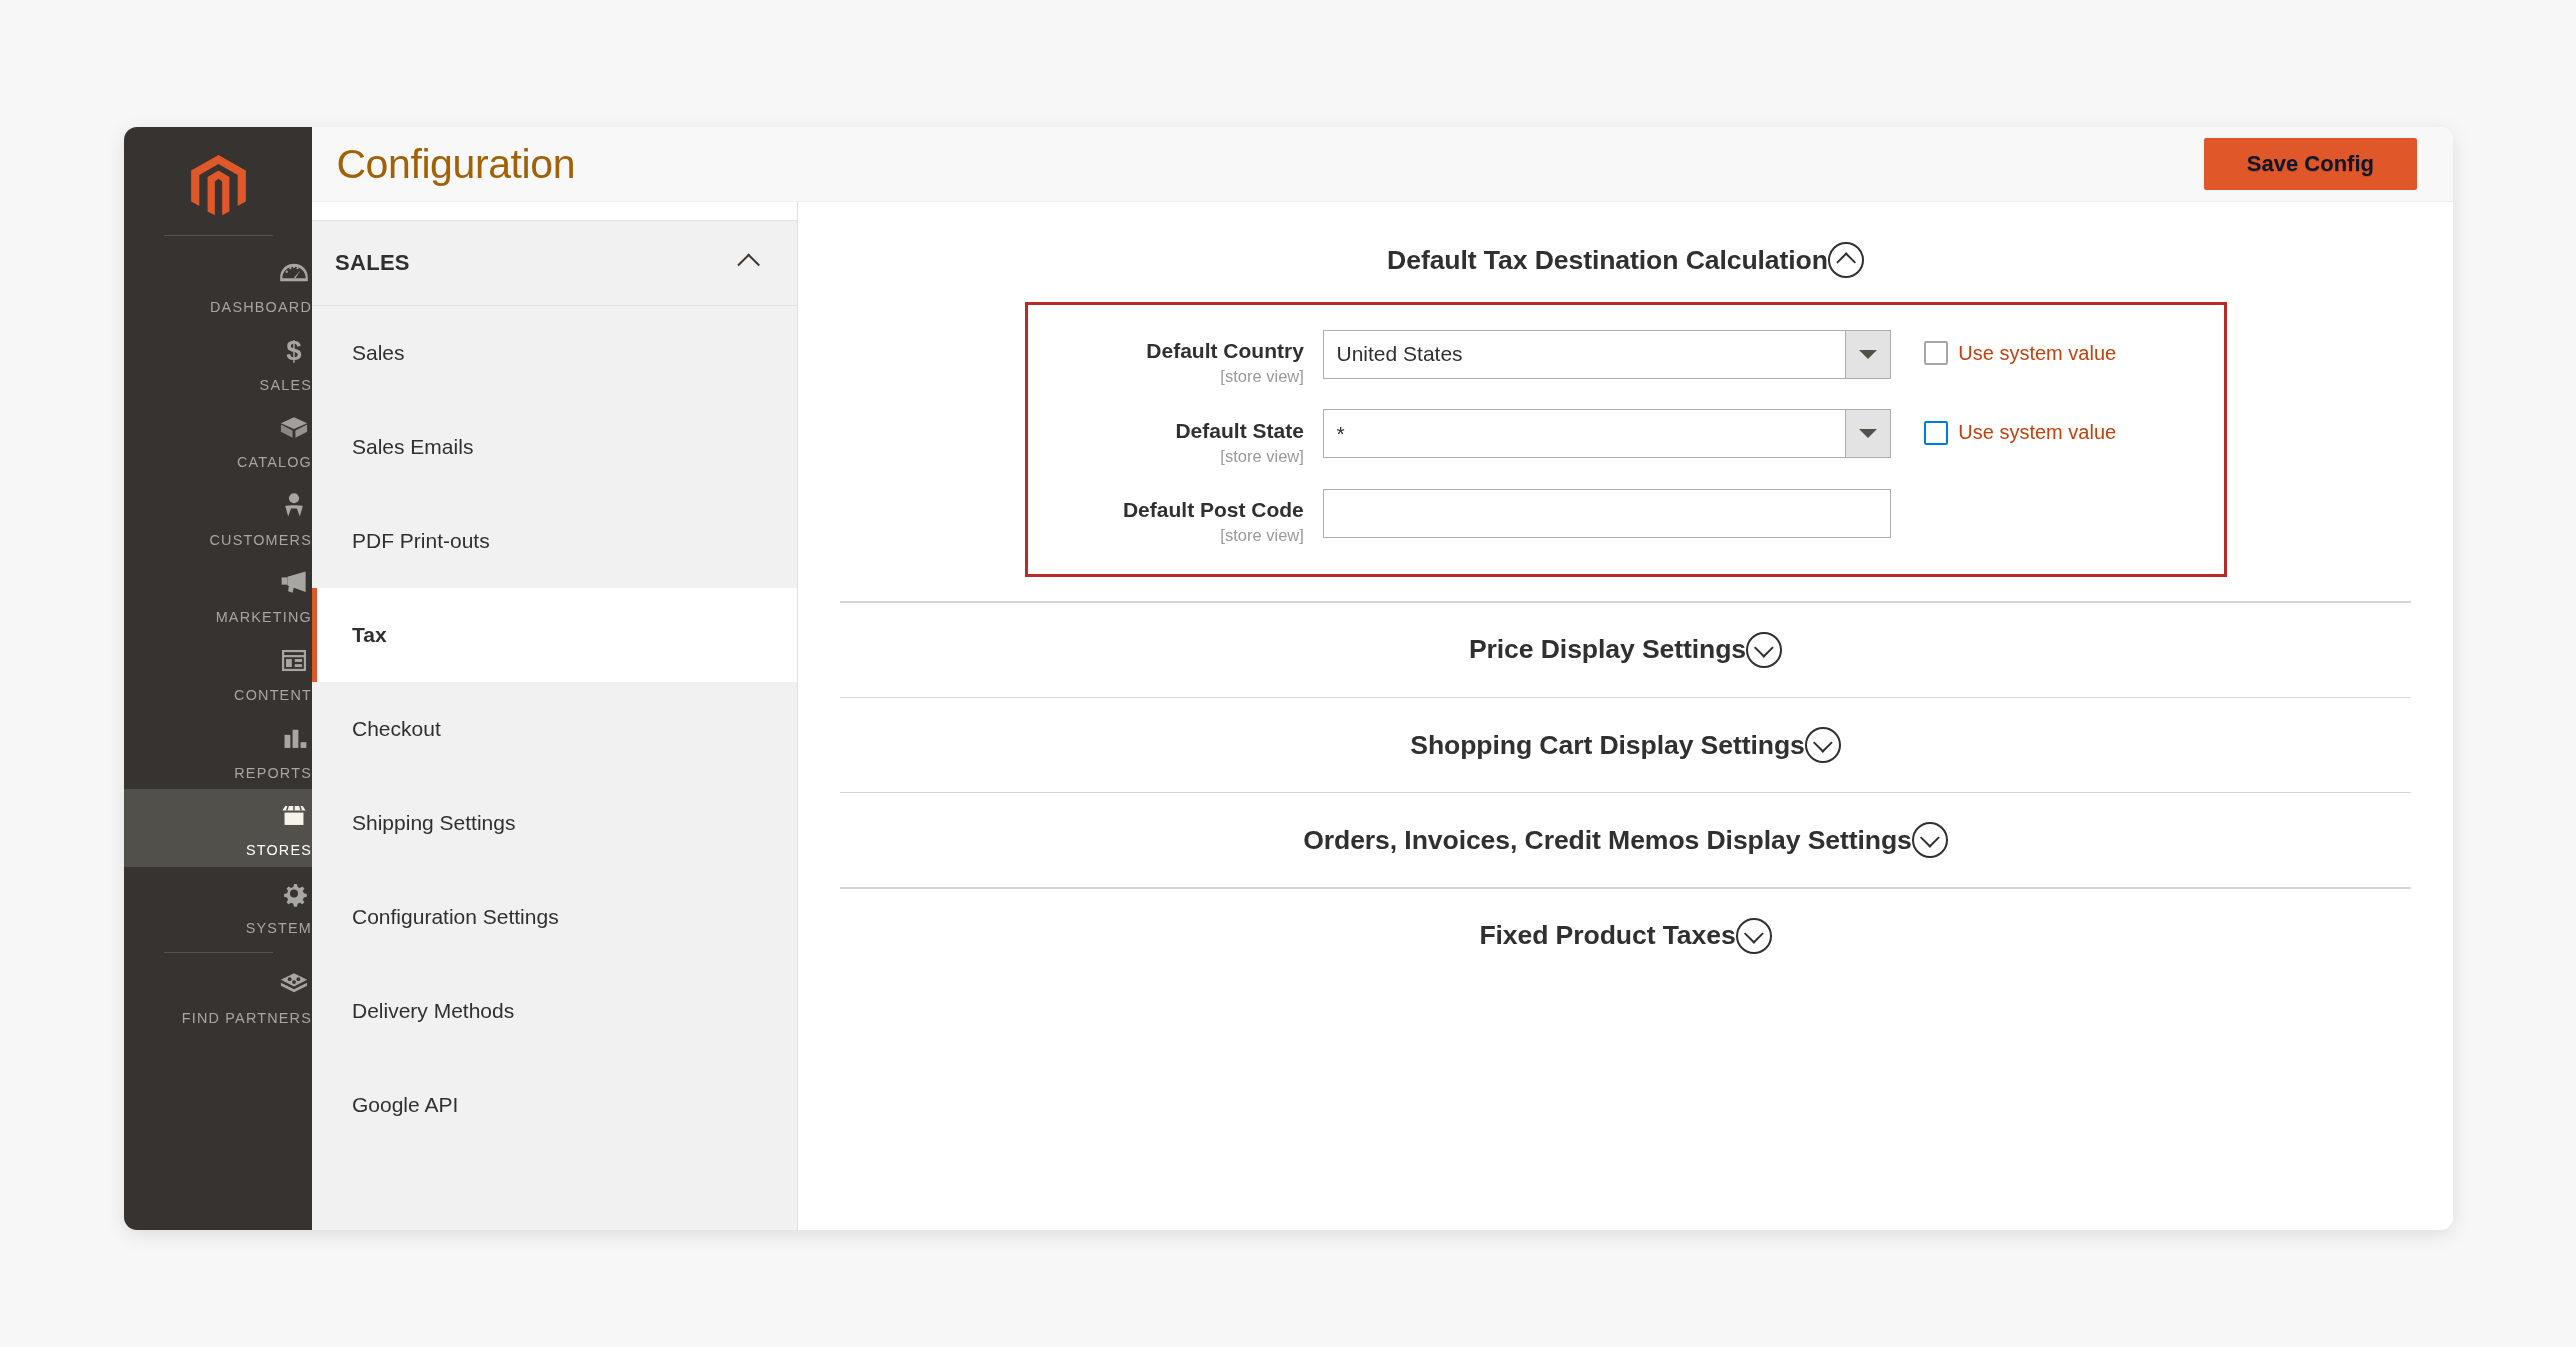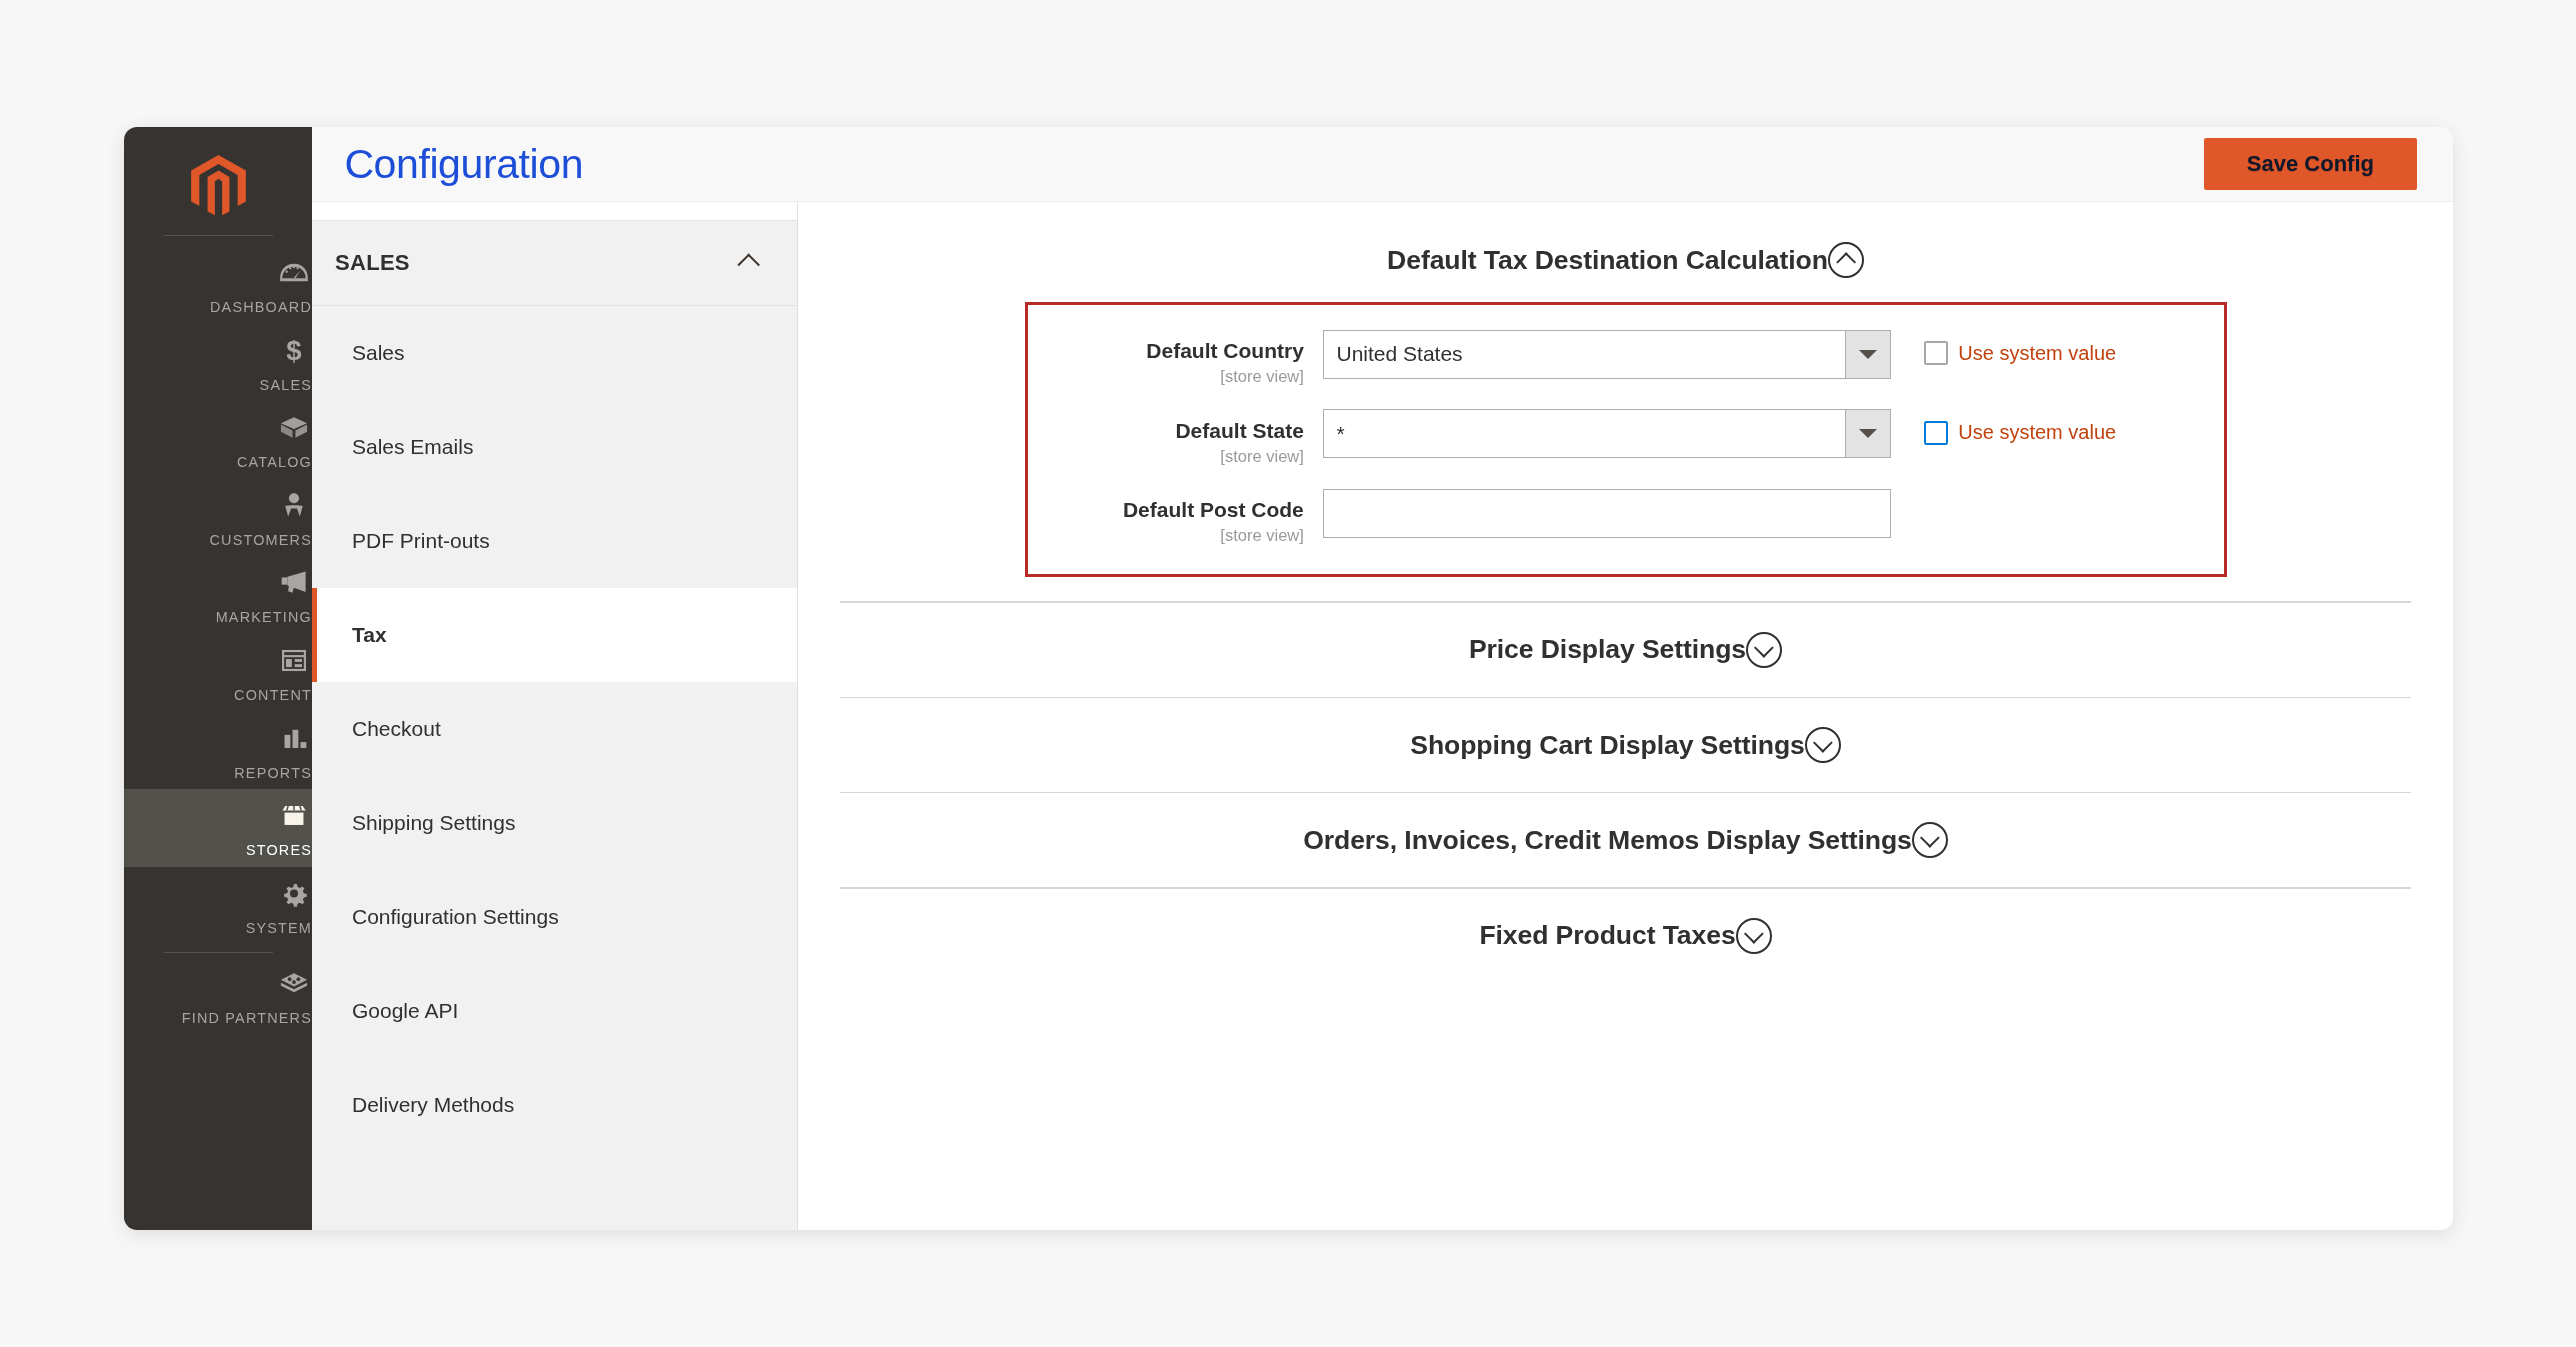--- a/index.html
+++ b/index.html
@@ -100,24 +100,23 @@
     flex: 0 0 75px;
     background: #f8f8f8;
     display: flex;
     align-items: center;
     padding: 0 36px 0 24.4px;
     border-bottom: 0.7px solid #eeeeee;
   }
   .page-title {
     font-size: 41px;
     font-weight: 400;
-    color: #1d4ed8;
+    color: #a16207;
     letter-spacing: -0.4px;
     line-height: 1;
-    margin-left: 8px;
   }
   .header-spacer { flex: 1; }
   .save-config-btn {
     background: #e0572a;
     color: #0f172a;
     border: none;
     font-family: "Liberation Sans", sans-serif;
     font-size: 22px;
     font-weight: bold;
     padding: 15px 43px;
@@ -532,24 +531,24 @@
           <div class="nav-item">
             <span>Checkout</span>
           </div>
           <div class="nav-item">
             <span>Shipping Settings</span>
           </div>
           <div class="nav-item">
             <span>Configuration Settings</span>
           </div>
           <div class="nav-item">
+            <span>Delivery Methods</span>
+          </div>
+          <div class="nav-item">
             <span>Google API</span>
-          </div>
-          <div class="nav-item">
-            <span>Delivery Methods</span>
           </div>
         </div>
 
       </aside>
 
       <main class="content-panel">
 
         <div class="section-head">
           <span class="section-title">Default Tax Destination Calculation</span>
           <span class="circle-toggle up"></span>

